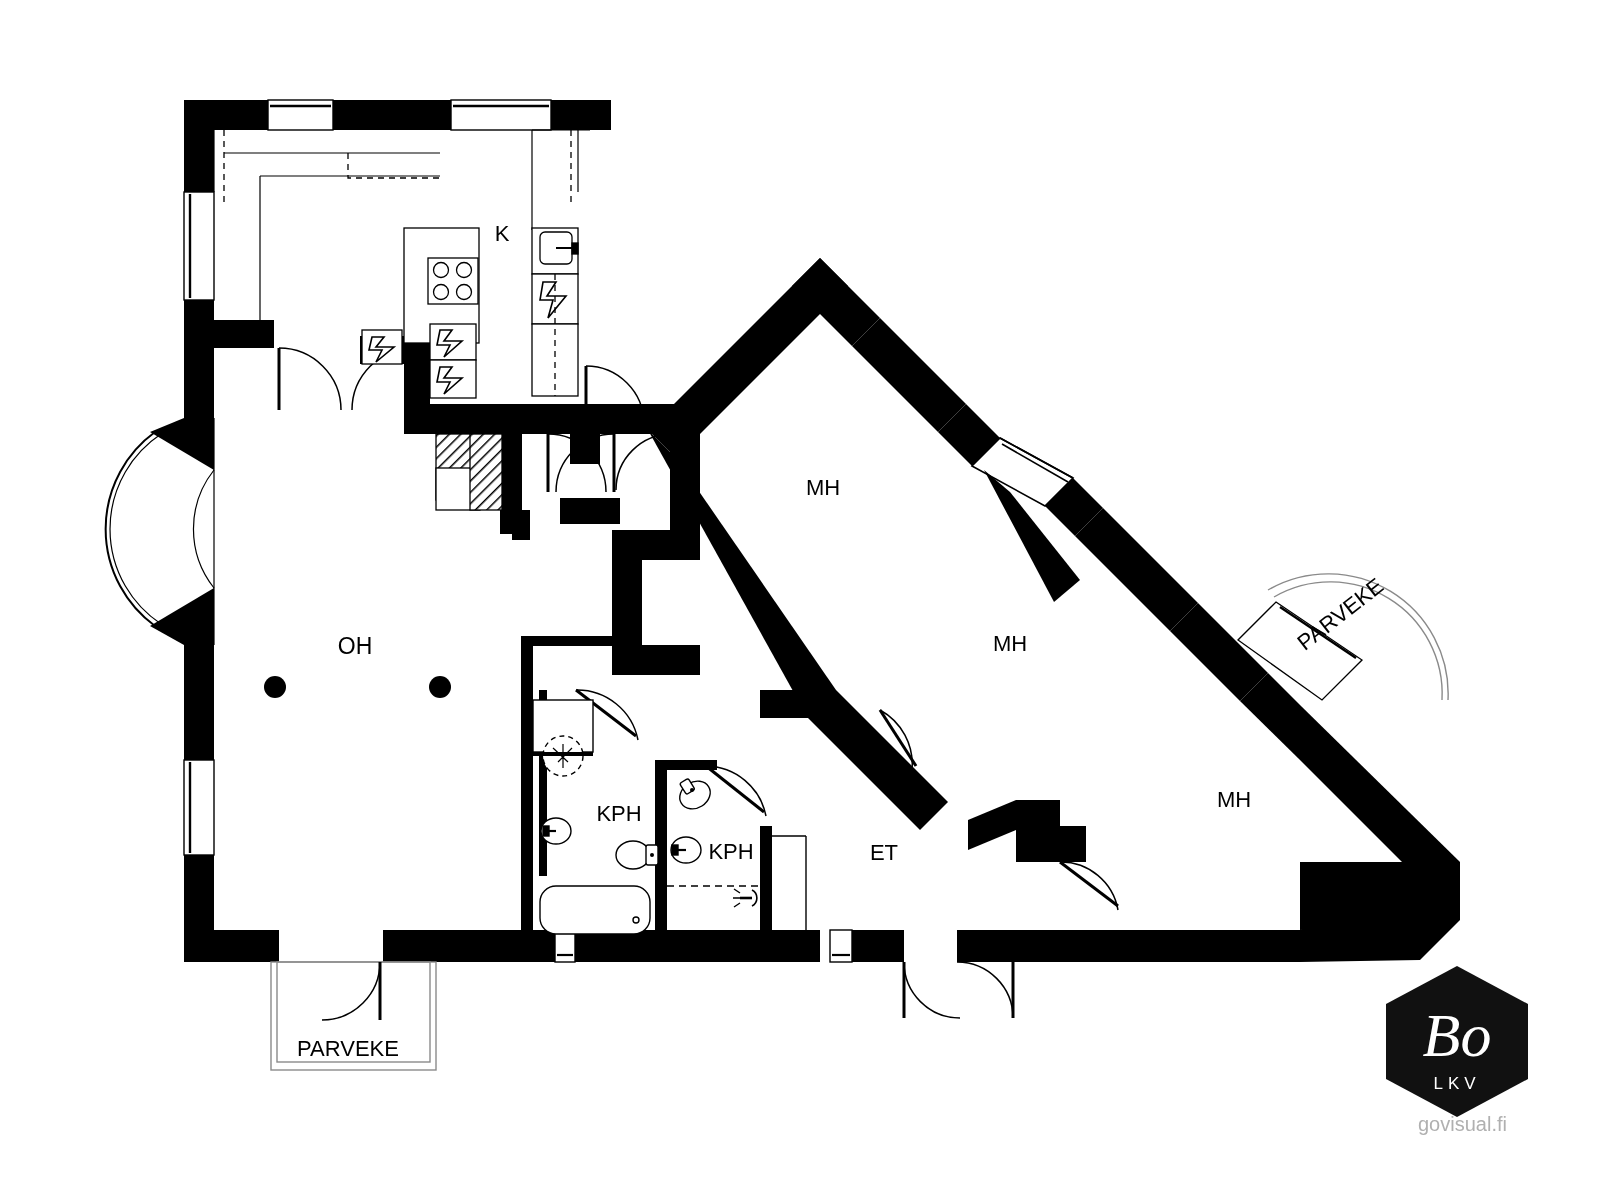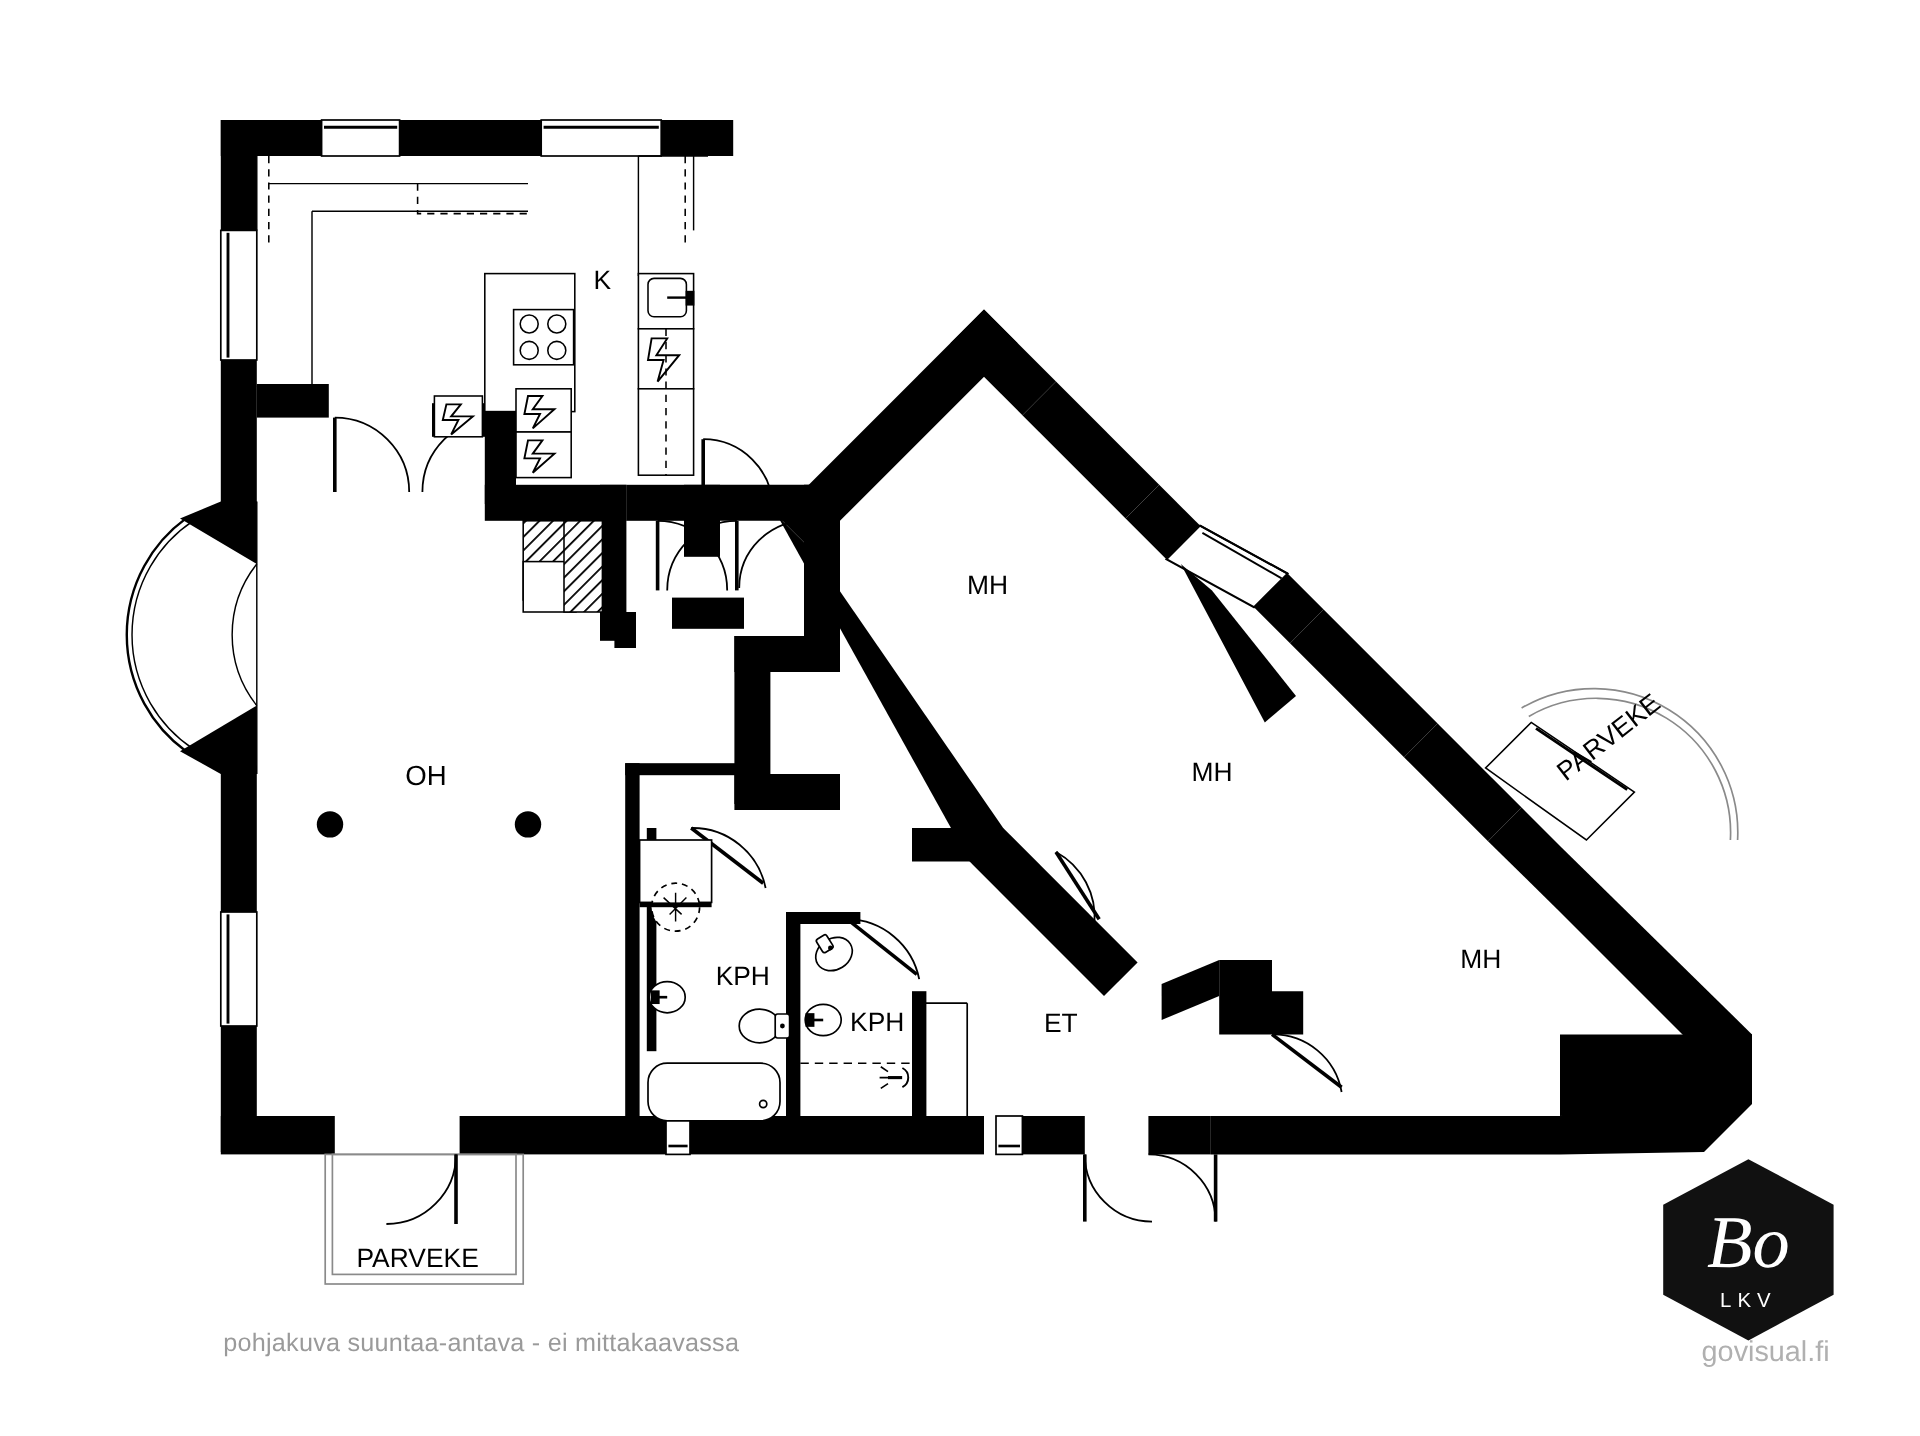--- a/index.html
+++ b/index.html
@@ -8,21 +8,21 @@
   #stage{position:relative;width:1600px;height:1197px;background:#fff;}
   #plan{position:absolute;left:0;top:0;width:1600px;height:1197px;}
   .footnote{
     position:absolute;left:186px;top:1108px;
     font-family:"Liberation Sans",sans-serif;
     font-size:21px;color:#9a9a9a;letter-spacing:.2px;white-space:nowrap;
   }
   .sitecredit{
     position:absolute;left:1418px;top:1113px;
     font-family:"Liberation Sans",sans-serif;
-    font-size:24px;color:#b0b0b0;white-space:nowrap;
+    font-size:20px;color:#b0b0b0;white-space:nowrap;
   }
   .logo-wrap{position:absolute;left:1378px;top:964px;width:158px;height:155px;}
 </style>
 </head>
 <body>
 
 <div id="stage">
 
   <svg id="plan" viewBox="0 0 1600 1197">
     <defs>
@@ -305,16 +305,15 @@
   </svg>
 
   <div class="logo-wrap">
     <svg viewBox="0 0 158 155" width="158" height="155">
       <polygon points="79,2 150,40 150,115 79,153 8,115 8,40" fill="#111111"></polygon>
       <text x="79" y="92" fill="#ffffff" font-family="Liberation Serif, serif" font-size="62" font-style="italic" text-anchor="middle">Bo</text>
       <text x="79" y="125" fill="#ffffff" font-family="Liberation Sans, sans-serif" font-size="17" letter-spacing="5" text-anchor="middle">LKV</text>
     </svg>
   </div>
 
-  <div class="footnote">pohjakuva suuntaa-antava - ei mittakaavassa</div>
   <div class="sitecredit">govisual.fi</div>
 
 </div>
 
 </body></html>

